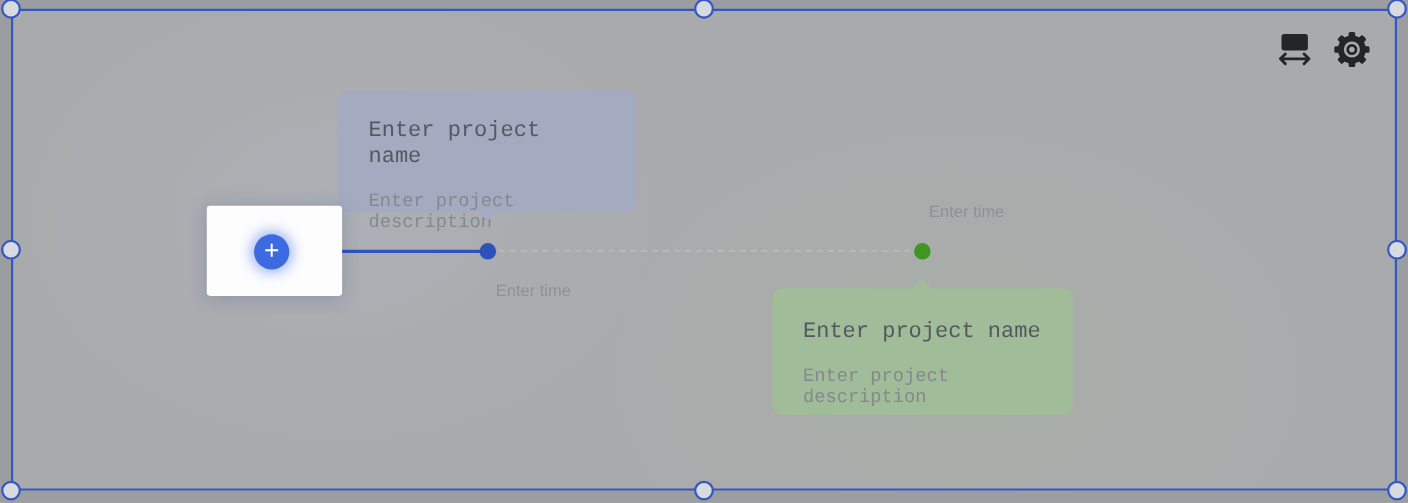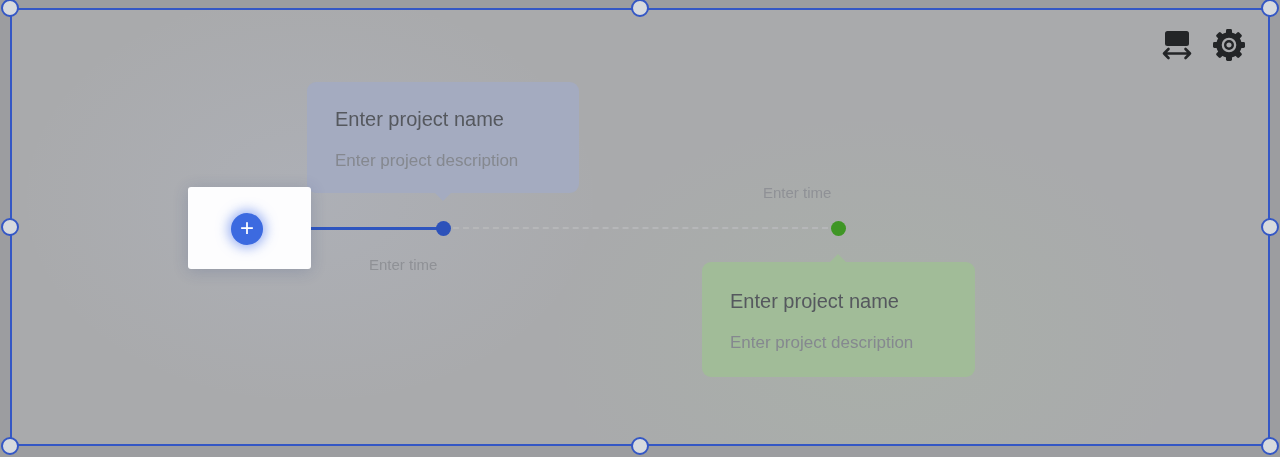--- a/index.html
+++ b/index.html
@@ -59,28 +59,28 @@
     background:var(--line-blue);z-index:5;border-radius:2px;
   }
   .line-dashed{
     position:absolute;left:443px;top:227px;width:395px;height:0;
     border-top:2px dashed var(--dashed-line);z-index:4;
   }
   .dot{position:absolute;width:15px;height:15px;border-radius:50%;z-index:8}
   .dot-blue{left:436px;top:221px;background:var(--dot-blue)}
   .dot-green{left:831px;top:221px;background:var(--dot-green)}
   .time-label{
-    position:absolute;width:150px;text-align:left;font-size:15px;
+    position:absolute;width:150px;text-align:right;font-size:15px;
     color:var(--text-time);z-index:6;cursor:text;
   }
   .time-blue{left:369px;top:256px}
   .time-green{left:763px;top:184px}
   
   .ms-card{
-    position:absolute;border-radius:9px;z-index:9;padding:26px 28px 0 28px;
+    position:absolute;border-radius:9px;z-index:9;padding:26px 28px 0 28px;font-family:Liberation Mono, monospace;
   }
   .ms-card-blue{left:307px;top:82px;width:272px;height:111px;background:var(--card-blue)}
   .ms-card-green{left:702px;top:262px;width:273px;height:115px;background:var(--card-green);padding-top:28px}
   .ms-name{font-size:20px;color:var(--text-primary);cursor:text}
   .ms-desc{font-size:17px;color:var(--text-secondary);margin-top:20px;cursor:text}
   .pointer{position:absolute;width:0;height:0;border-left:9px solid transparent;border-right:9px solid transparent}
   .pointer-down{left:127px;bottom:-8px;border-top:9px solid var(--card-blue)}
   .pointer-up{left:127px;top:-8px;border-bottom:9px solid var(--card-green)}
 </style>
 </head>

